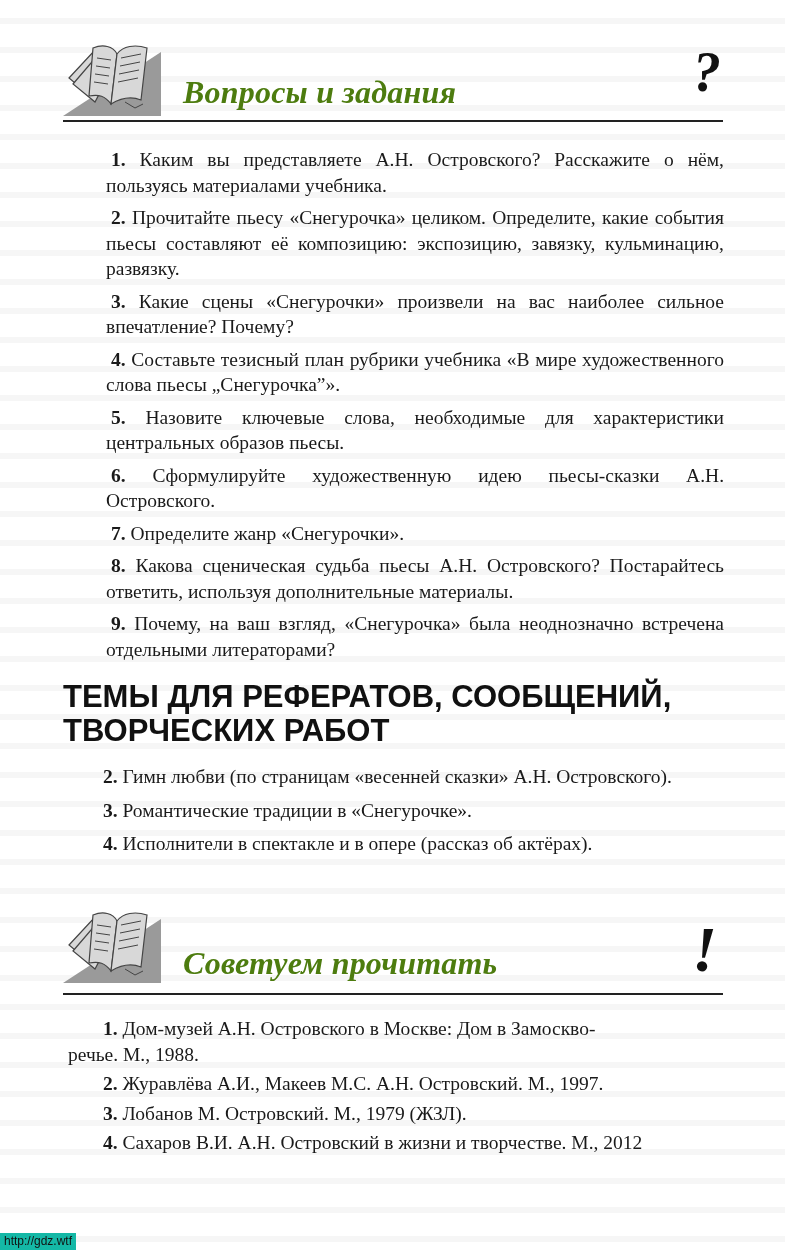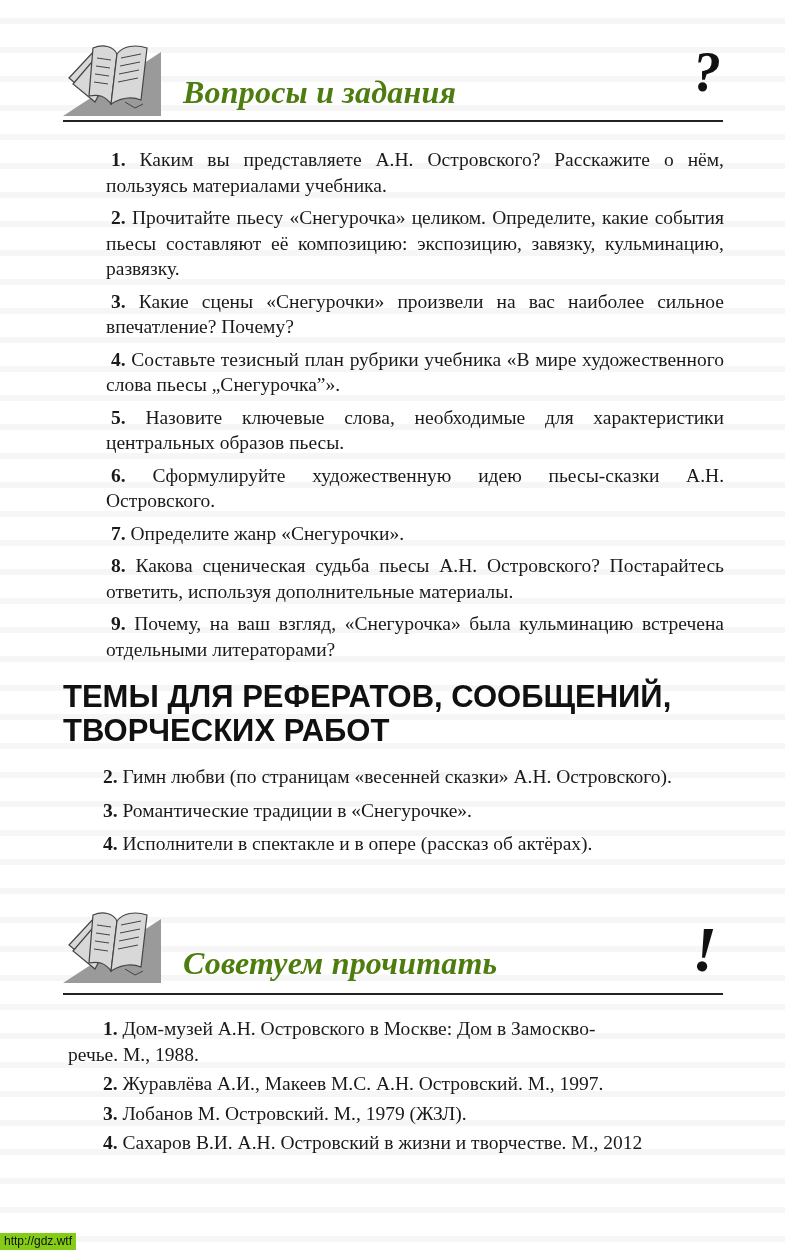--- a/index.html
+++ b/index.html
@@ -42,21 +42,21 @@
   }
   .topics { top: 764px; }
   .topics .item { margin: 0 0 8px 0; text-align: left; }
   .reads { top: 1016px; }
   .reads .item { margin: 0 0 4px 0; }
   .reads .item.wrap { text-indent: 5px; }
   .reads .cont { display: block; margin-left: -30px; text-indent: 0; }
   .it { }
   .watermark {
     position: absolute; left: 0; top: 1233px; height: 17px; padding: 0 4px;
-    background: #84cc16; font-family: "Liberation Sans", sans-serif; font-size: 12px;
+    background: #14b8a6; font-family: "Liberation Sans", sans-serif; font-size: 12px;
     line-height: 17px; color: #111;
   }
 </style>
 </head>
 <body>
 
 <div class="ghost"></div>
 
 <div class="section-head" style="top:38px; height:90px;">
   <svg class="book-icon" viewBox="0 0 100 80">
@@ -80,21 +80,21 @@
 
 <div class="list" style="top:147px;">
   <div class="item"><span class="num">1.</span> <span>Каким вы представляете А.Н. Островского? Расскажите о нём, пользуясь материалами учебника.</span></div>
   <div class="item"><span class="num">2.</span> <span>Прочитайте пьесу «Снегурочка» целиком. Определите, какие события пьесы составляют  её композицию: экспозицию, завязку, кульминацию, развязку.</span></div>
   <div class="item"><span class="num">3.</span> <span>Какие сцены «Снегурочки» произвели на вас наиболее сильное впечатление? Почему?</span></div>
   <div class="item"><span class="num">4.</span> <span>Составьте тезисный план рубрики учебника «В мире художественного слова пьесы „Снегурочка”».</span></div>
   <div class="item"><span class="num">5.</span> <span>Назовите ключевые слова, необходимые для характеристики центральных образов пьесы.</span></div>
   <div class="item"><span class="num">6.</span> <span>Сформулируйте художественную идею пьесы-сказки А.Н. Островского.</span></div>
   <div class="item"><span class="num">7.</span> <span>Определите жанр «Снегурочки».</span></div>
   <div class="item"><span class="num">8.</span> <span>Какова сценическая судьба пьесы А.Н. Островского? Постарайтесь ответить, используя дополнительные материалы.</span></div>
-  <div class="item"><span class="num">9.</span> <span>Почему, на ваш взгляд, «Снегурочка» была кульминацию встречена отдельными литераторами?</span></div>
+  <div class="item"><span class="num">9.</span> <span>Почему, на ваш взгляд, «Снегурочка» была неоднозначно встречена отдельными литераторами?</span></div>
 </div>
 
 <div class="topics-title">ТЕМЫ ДЛЯ РЕФЕРАТОВ, СООБЩЕНИЙ, ТВОРЧЕСКИХ РАБОТ</div>
 <div class="list topics">
   <div class="item"><span class="num">2.</span> <span>Гимн любви (по страницам «весенней сказки» А.Н. Островского).</span></div>
   <div class="item"><span class="num">3.</span> <span>Романтические традиции в «Снегурочке».</span></div>
   <div class="item"><span class="num">4.</span> <span>Исполнители в спектакле и в опере (рассказ об актёрах).</span></div>
 </div>
 
 <div class="section-head" style="top:905px; height:95px;">

